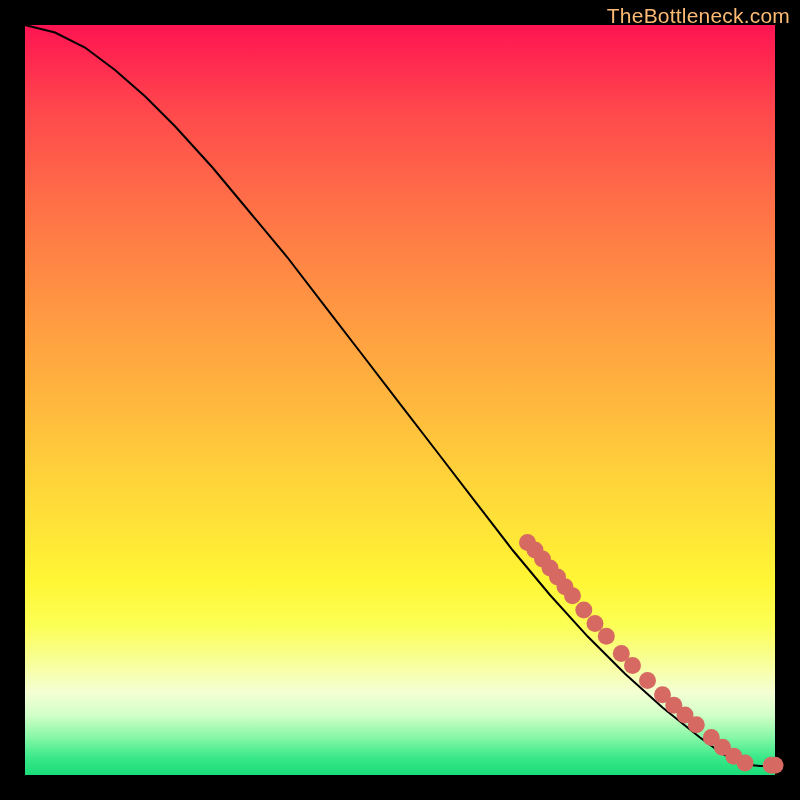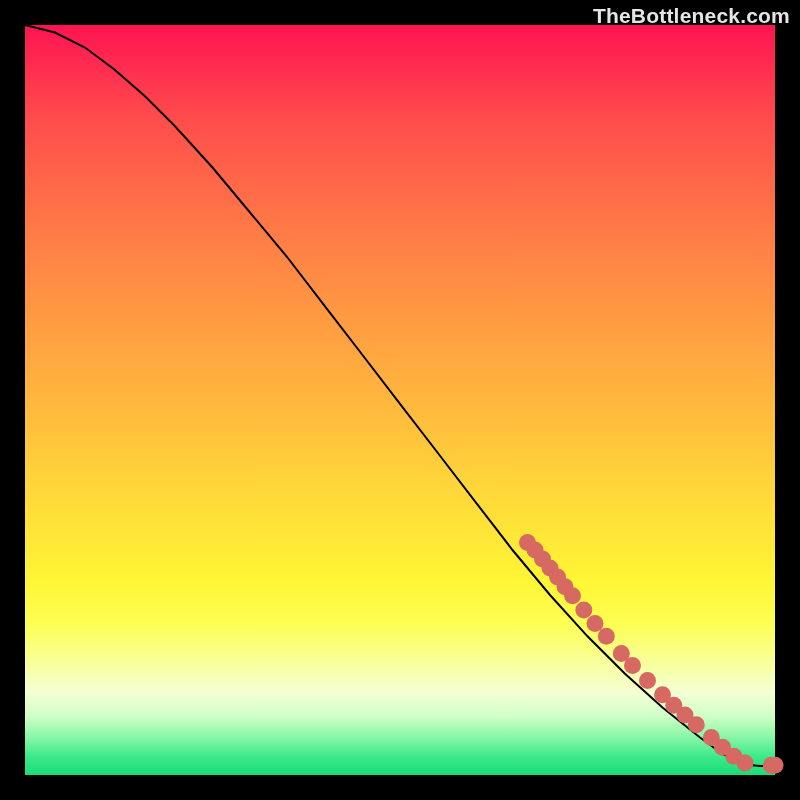--- a/index.html
+++ b/index.html
@@ -43,23 +43,23 @@
       #d2ffc8 92%,
       #86f7a6 95%,
       #3ee98a 97.5%,
       #17dd78 100%
     );
   }
   .watermark {
     position: absolute;
     top: 4px;
     right: 10px;
-    color: #e5e5e5;
+    color: #fdba74;
     font-size: 21px;
-    font-weight: 700;
+    font-weight: 400;
     letter-spacing: 0.2px;
     user-select: none;
   }
   svg.curve {
     position: absolute;
     left: 0;
     top: 0;
     width: 750px;
     height: 750px;
     overflow: visible;

